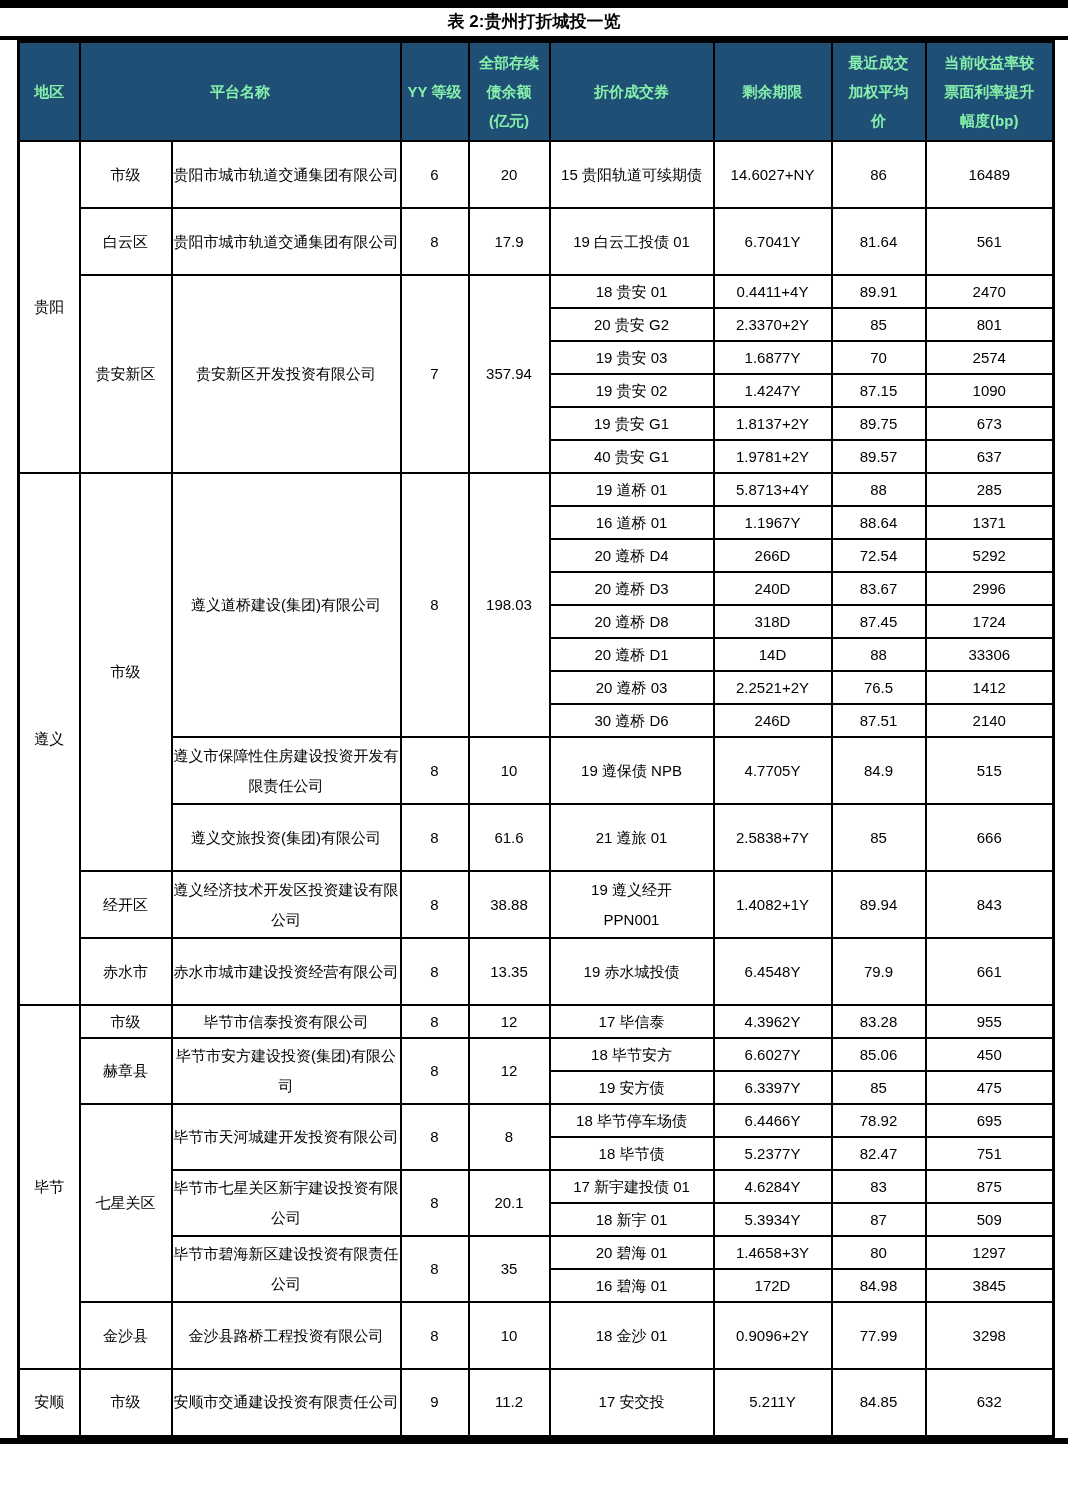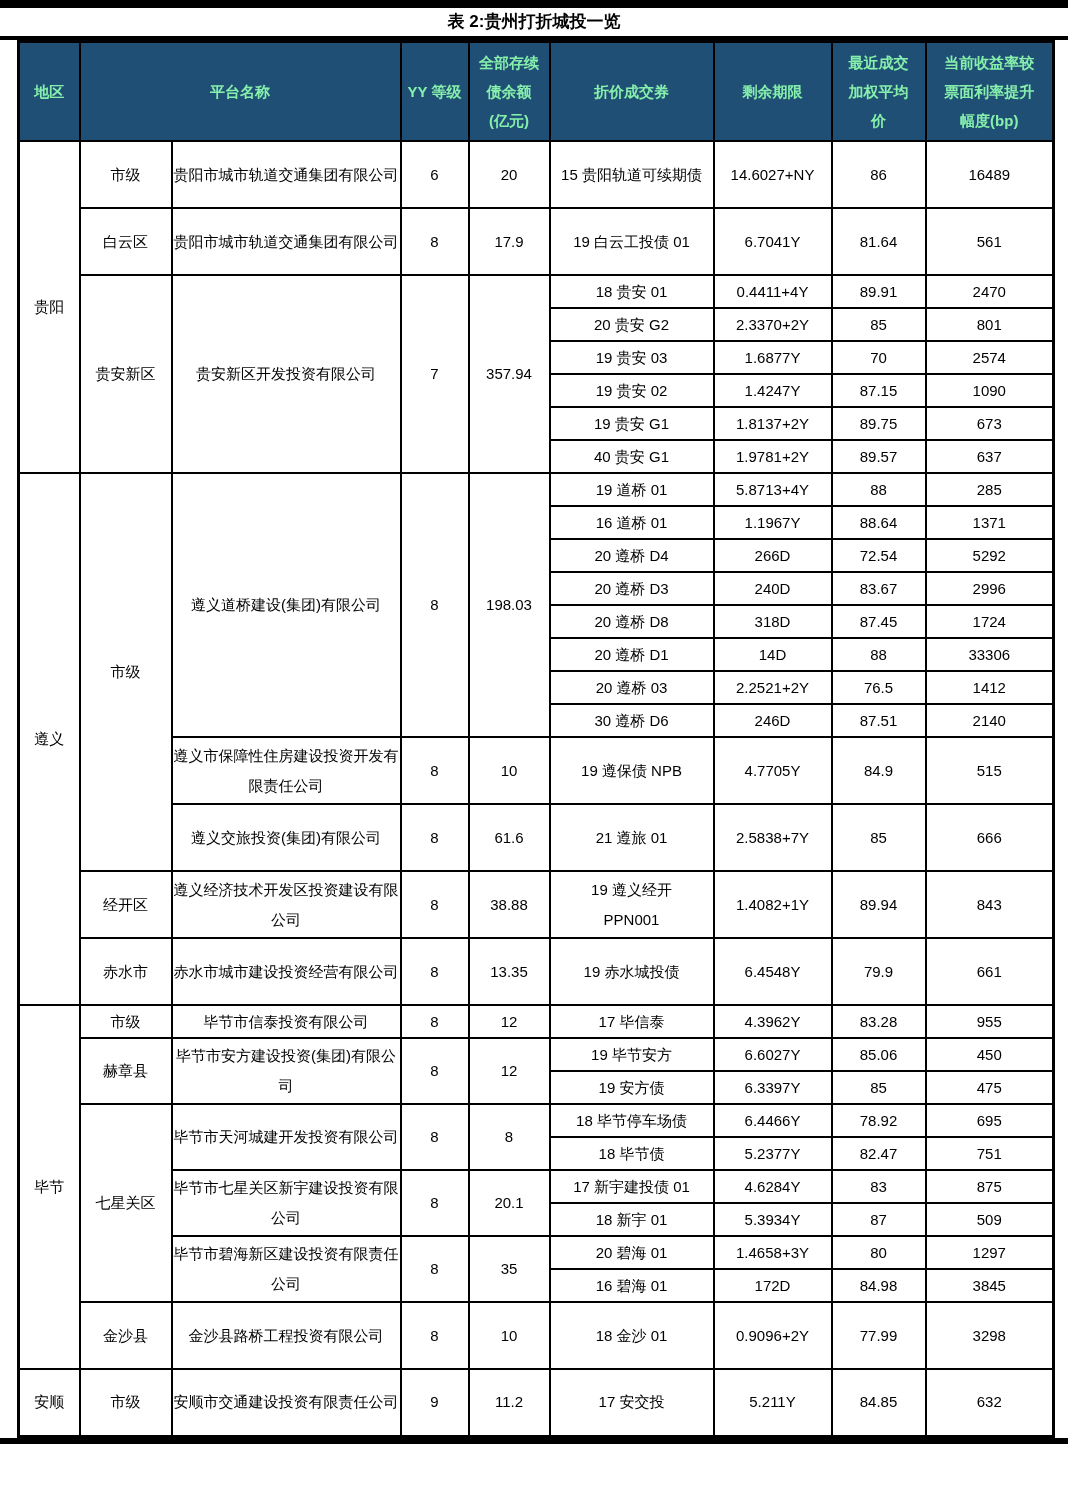--- a/index.html
+++ b/index.html
@@ -247,21 +247,21 @@
           <td class="bond-cell">17 毕信泰</td>
           <td class="maturity-cell">4.3962Y</td>
           <td class="price-cell">83.28</td>
           <td class="spread-cell">955</td>
         </tr>
         <tr class="single">
           <td class="district-cell" rowspan="2">赫章县</td>
           <td class="company-cell" rowspan="2">毕节市安方建设投资(集团)有限公司</td>
           <td class="yy-cell" rowspan="2">8</td>
           <td class="balance-cell" rowspan="2">12</td>
-          <td class="bond-cell">19 毕节安方</td>
+          <td class="bond-cell">18 毕节安方</td>
           <td class="maturity-cell">6.6027Y</td>
           <td class="price-cell">85.06</td>
           <td class="spread-cell">450</td>
         </tr>
         <tr class="single">
           <td class="bond-cell">19 安方债</td>
           <td class="maturity-cell">6.3397Y</td>
           <td class="price-cell">85</td>
           <td class="spread-cell">475</td>
         </tr>

